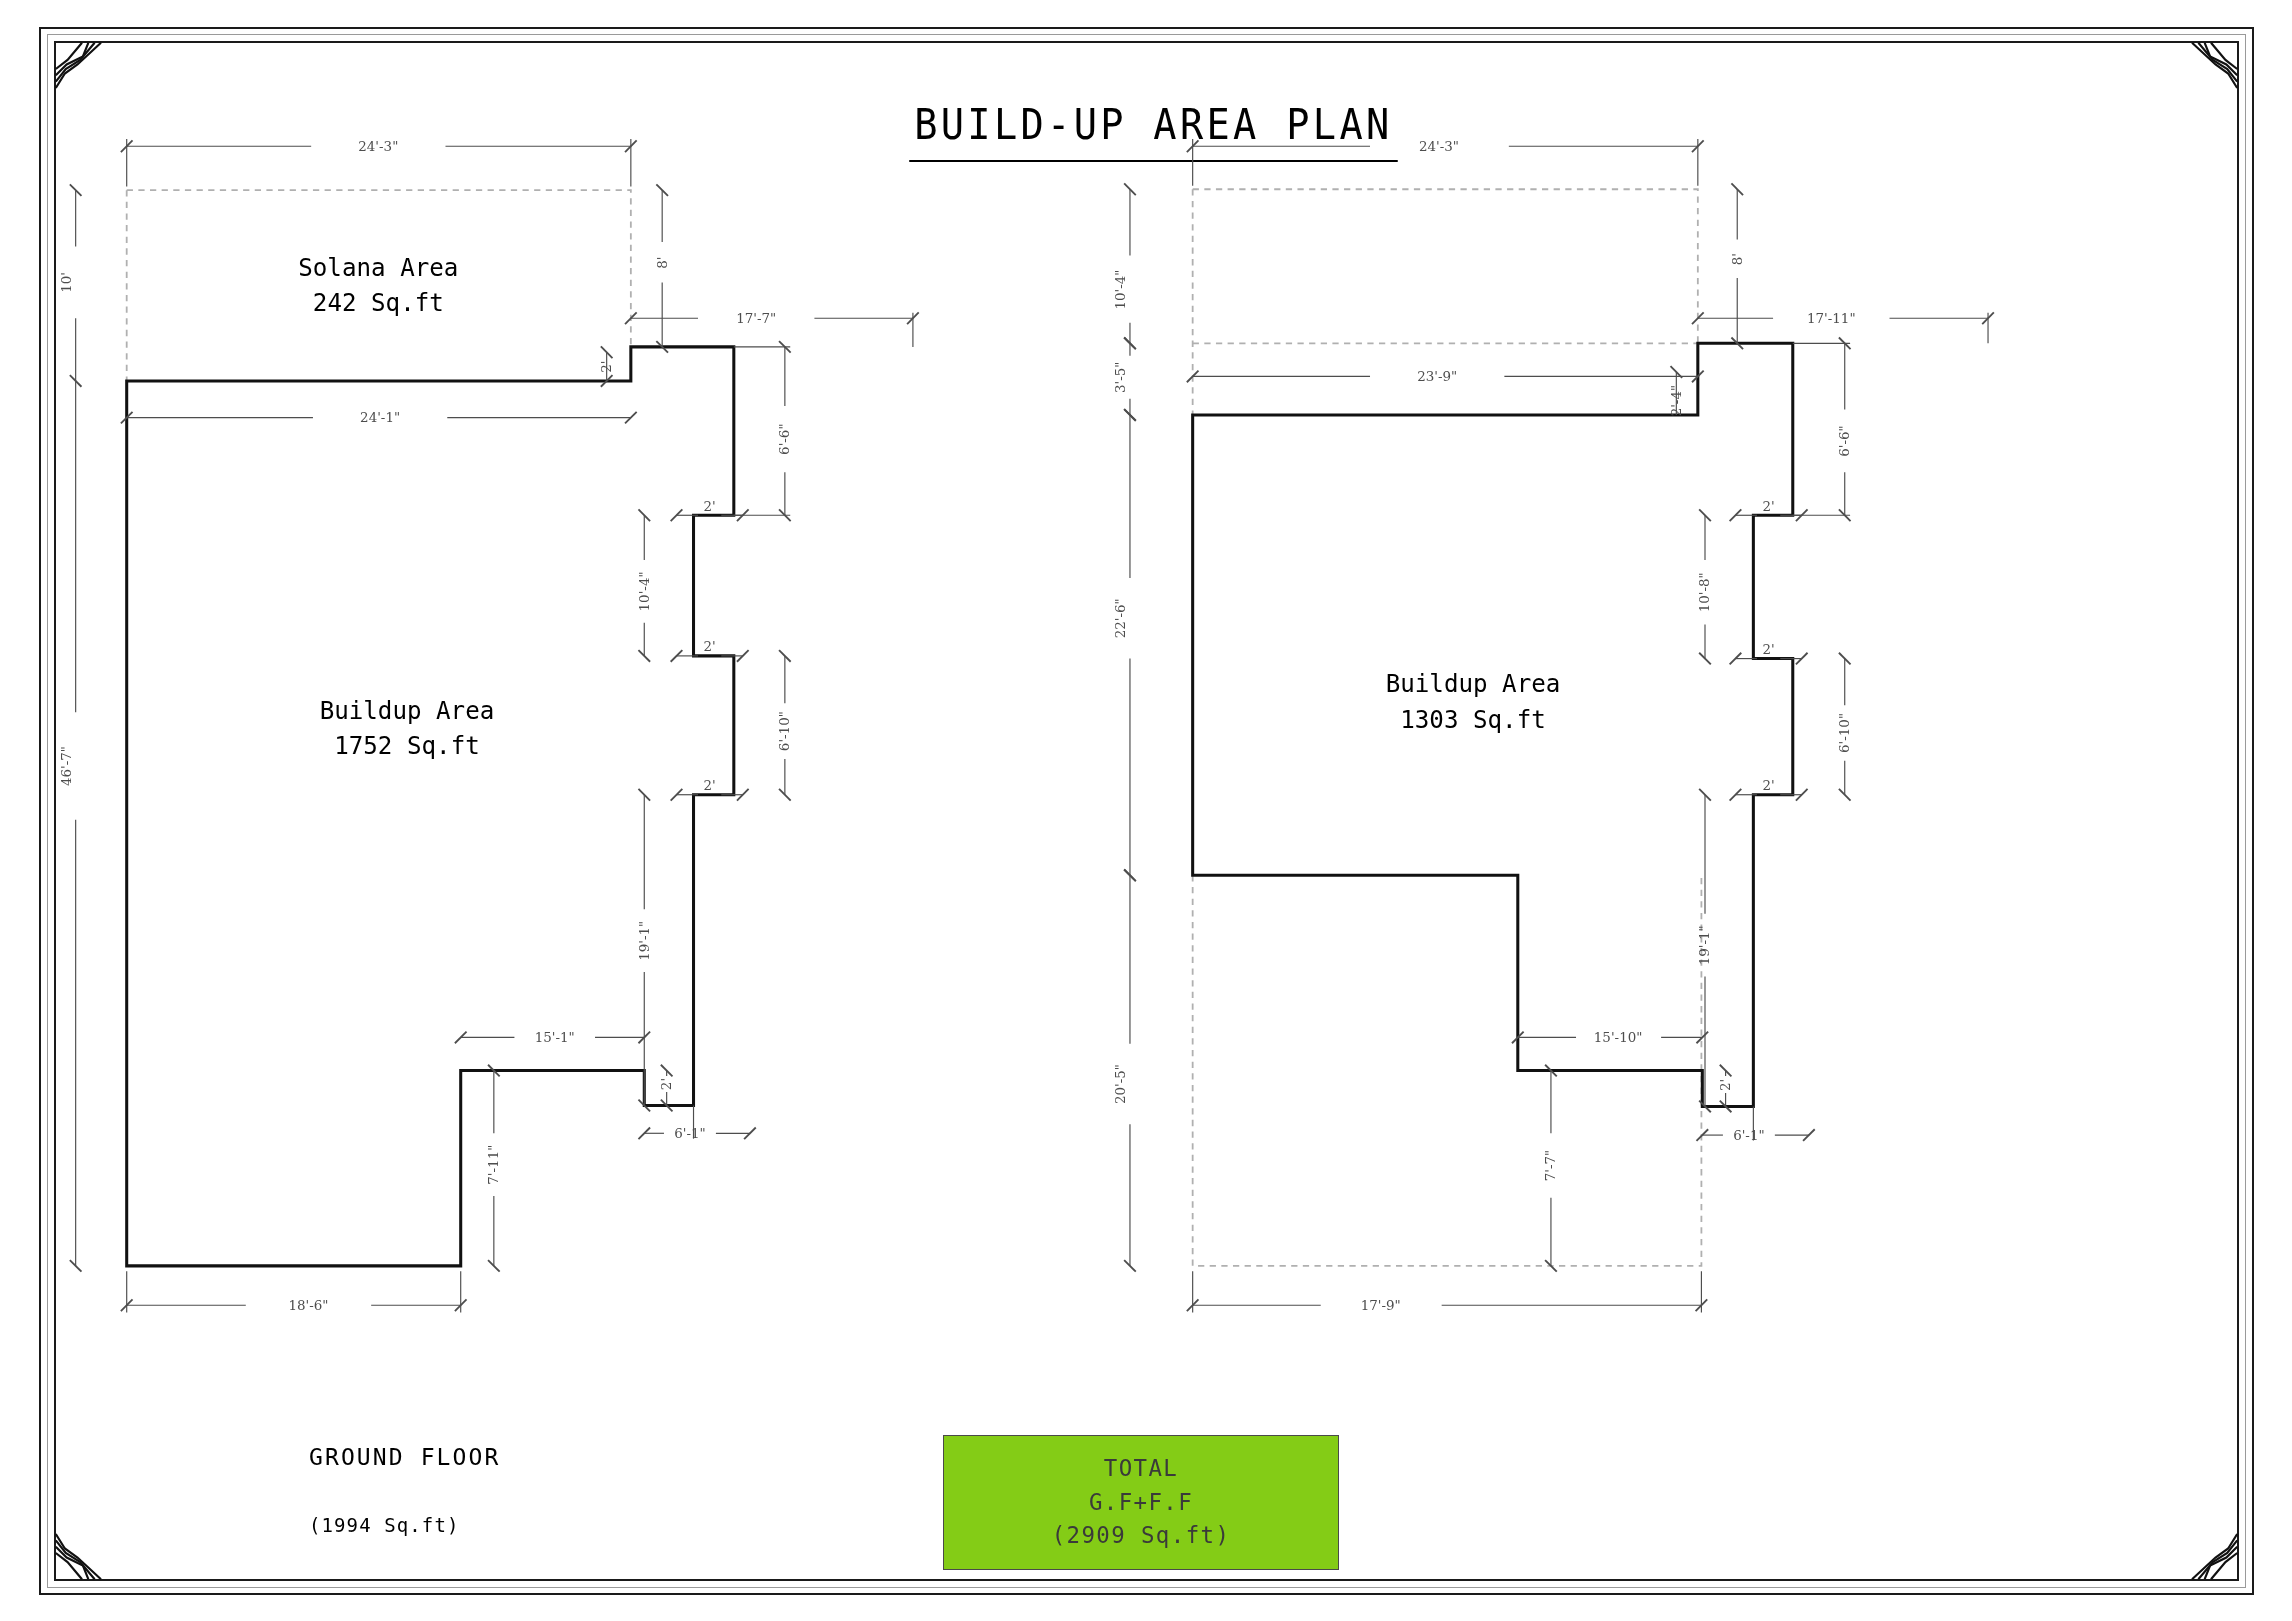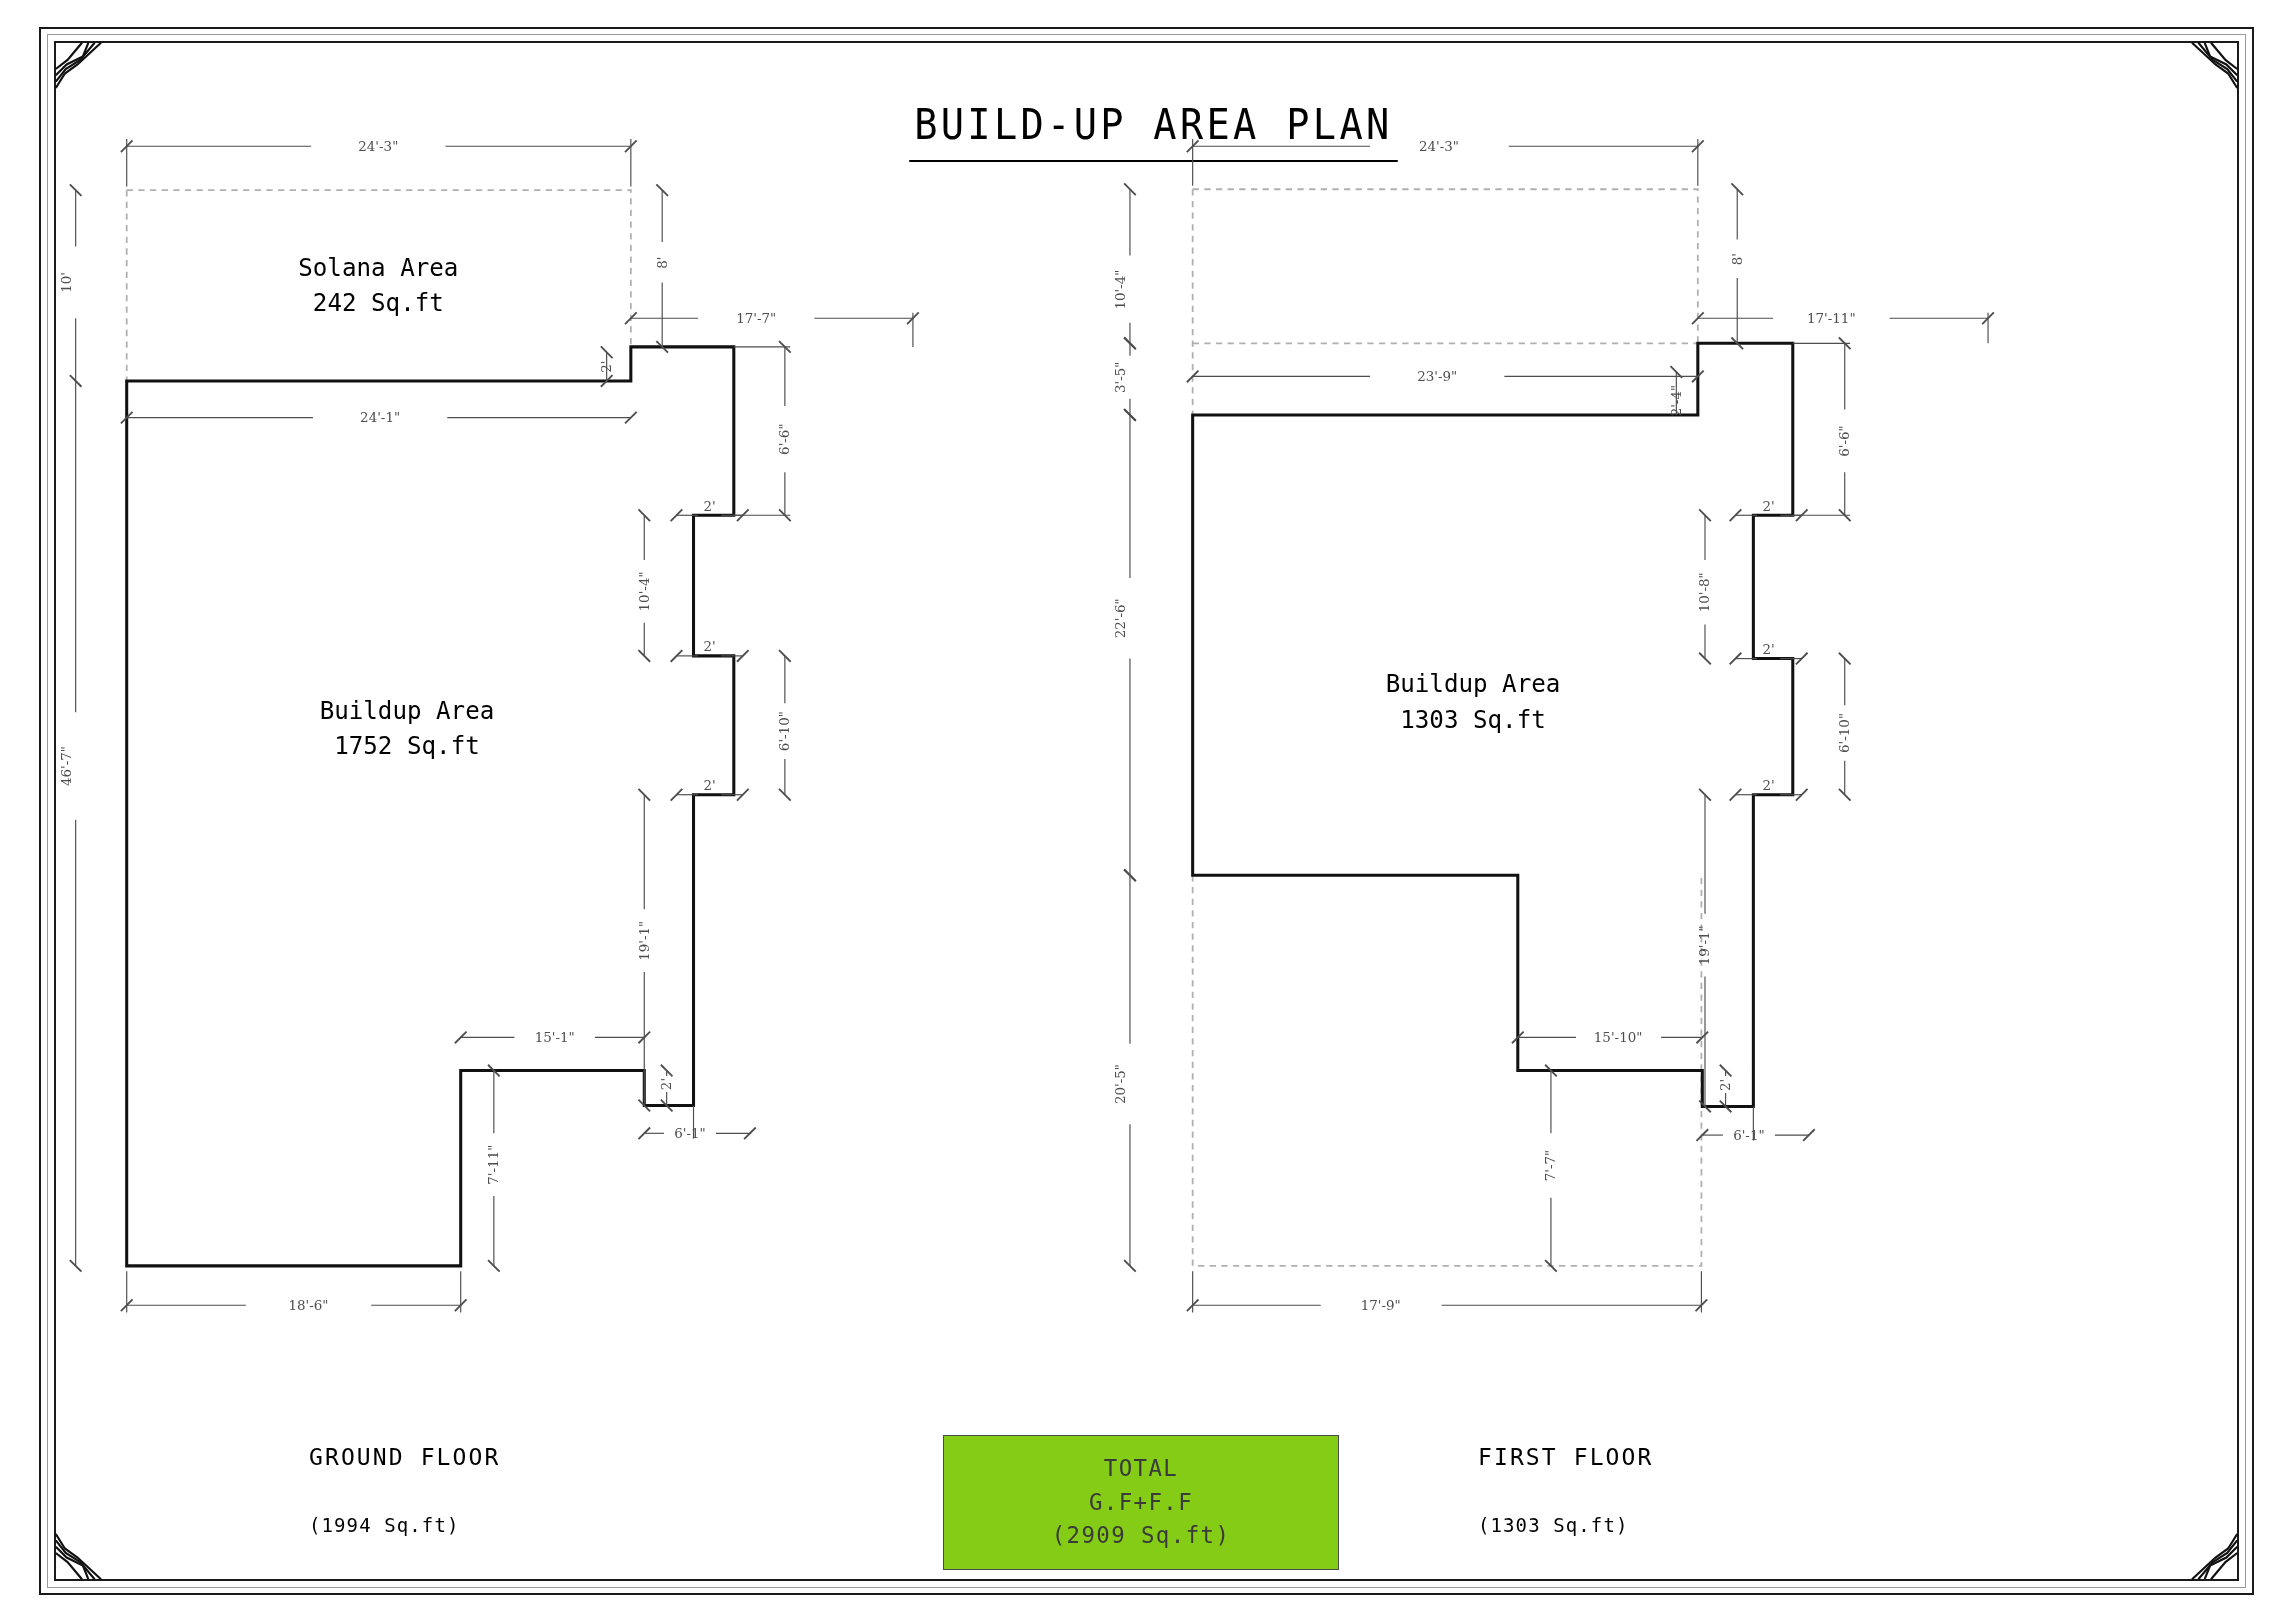--- a/index.html
+++ b/index.html
@@ -377,24 +377,20 @@
       <text class="dim" x="437" y="1126" text-anchor="middle" transform="rotate(-90 437 1126)">7'-7"</text>
       <text class="dim" x="242" y="1287" text-anchor="middle">17'-9"</text>
     </svg>
   </div>
 
   <div class="floor-caption" id="caption-ground">
     <span class="cap-title">GROUND FLOOR</span>
     <span class="cap-sub">(1994 Sq.ft)</span>
   </div>
 
-  <div class="floor-caption" id="caption-first">
-    <span class="cap-title">FIRST FLOOR</span>
-    <span class="cap-sub">(1303 Sq.ft)</span>
-  </div>
 
   <div id="total-box">
     <span>TOTAL</span>
     <span>G.F+F.F</span>
     <span>(2909 Sq.ft)</span>
   </div>
 
 </div>
 
 

